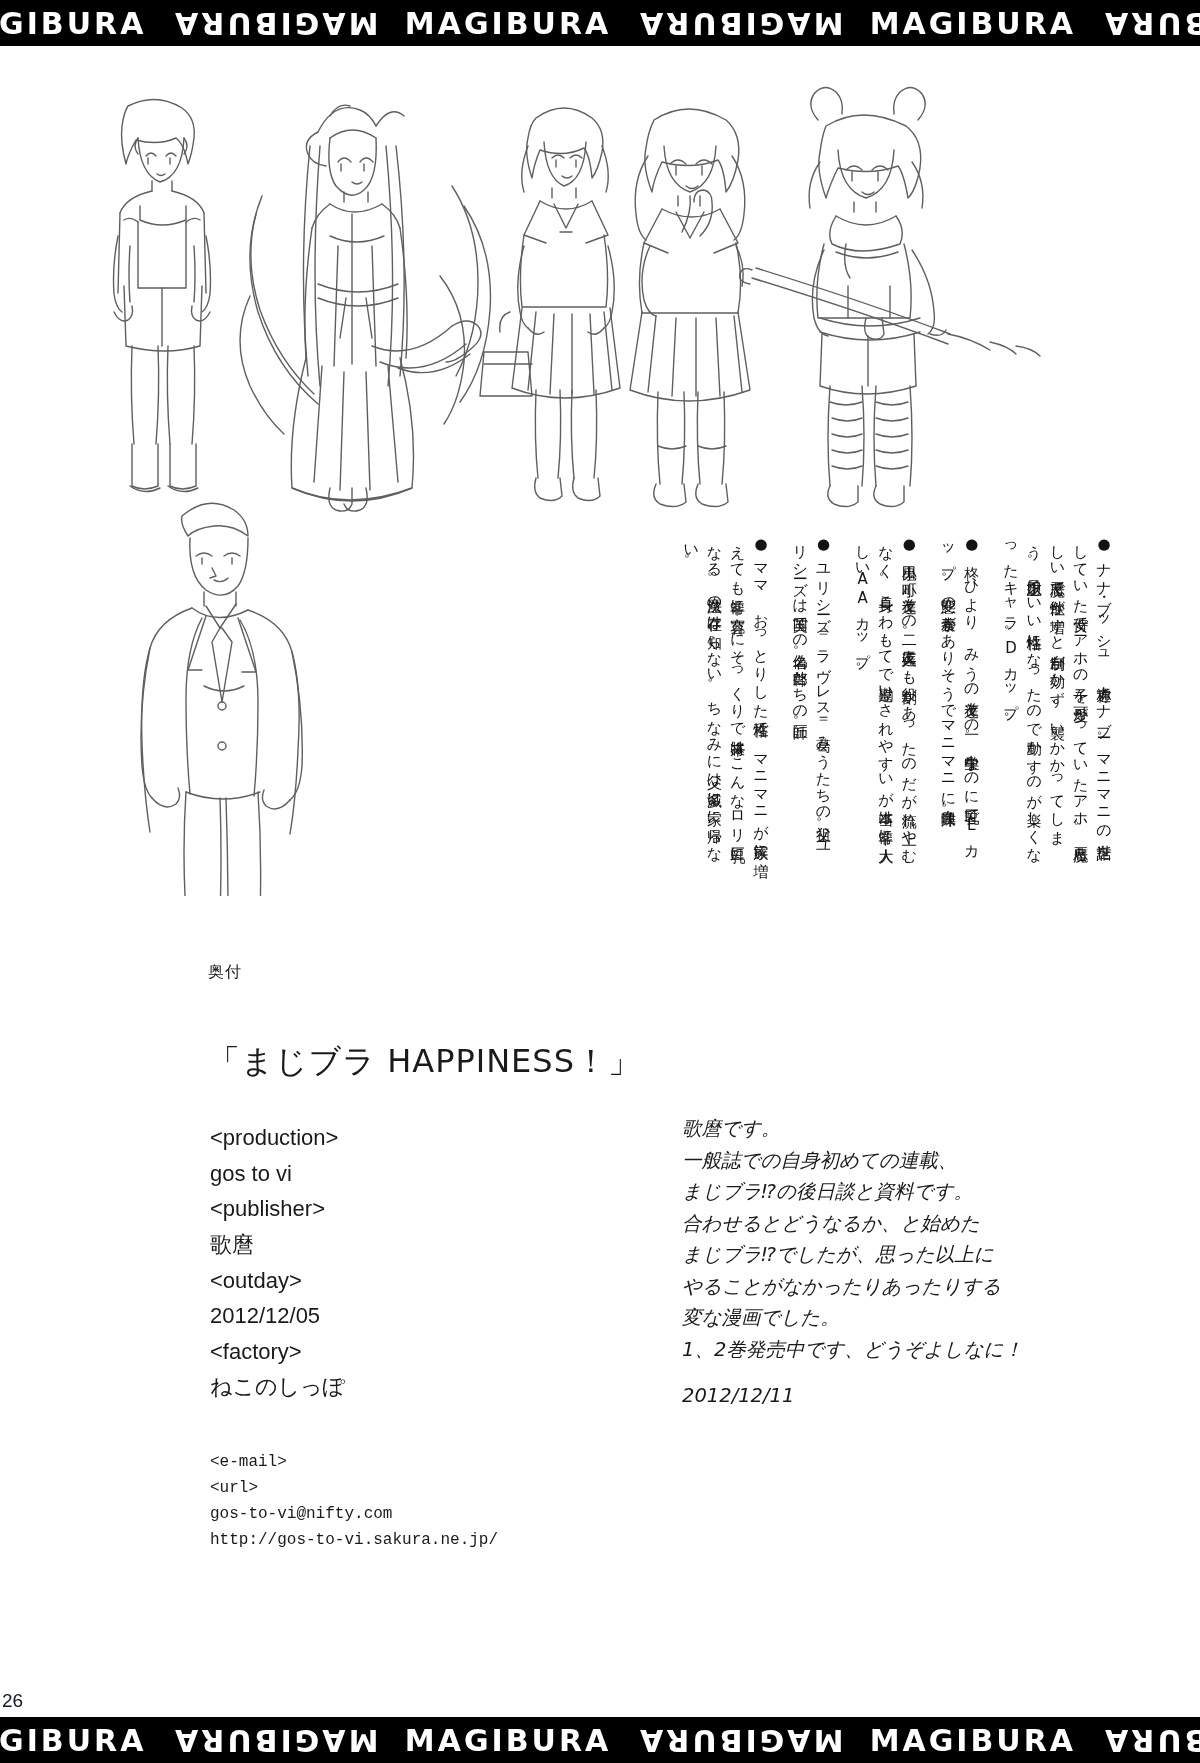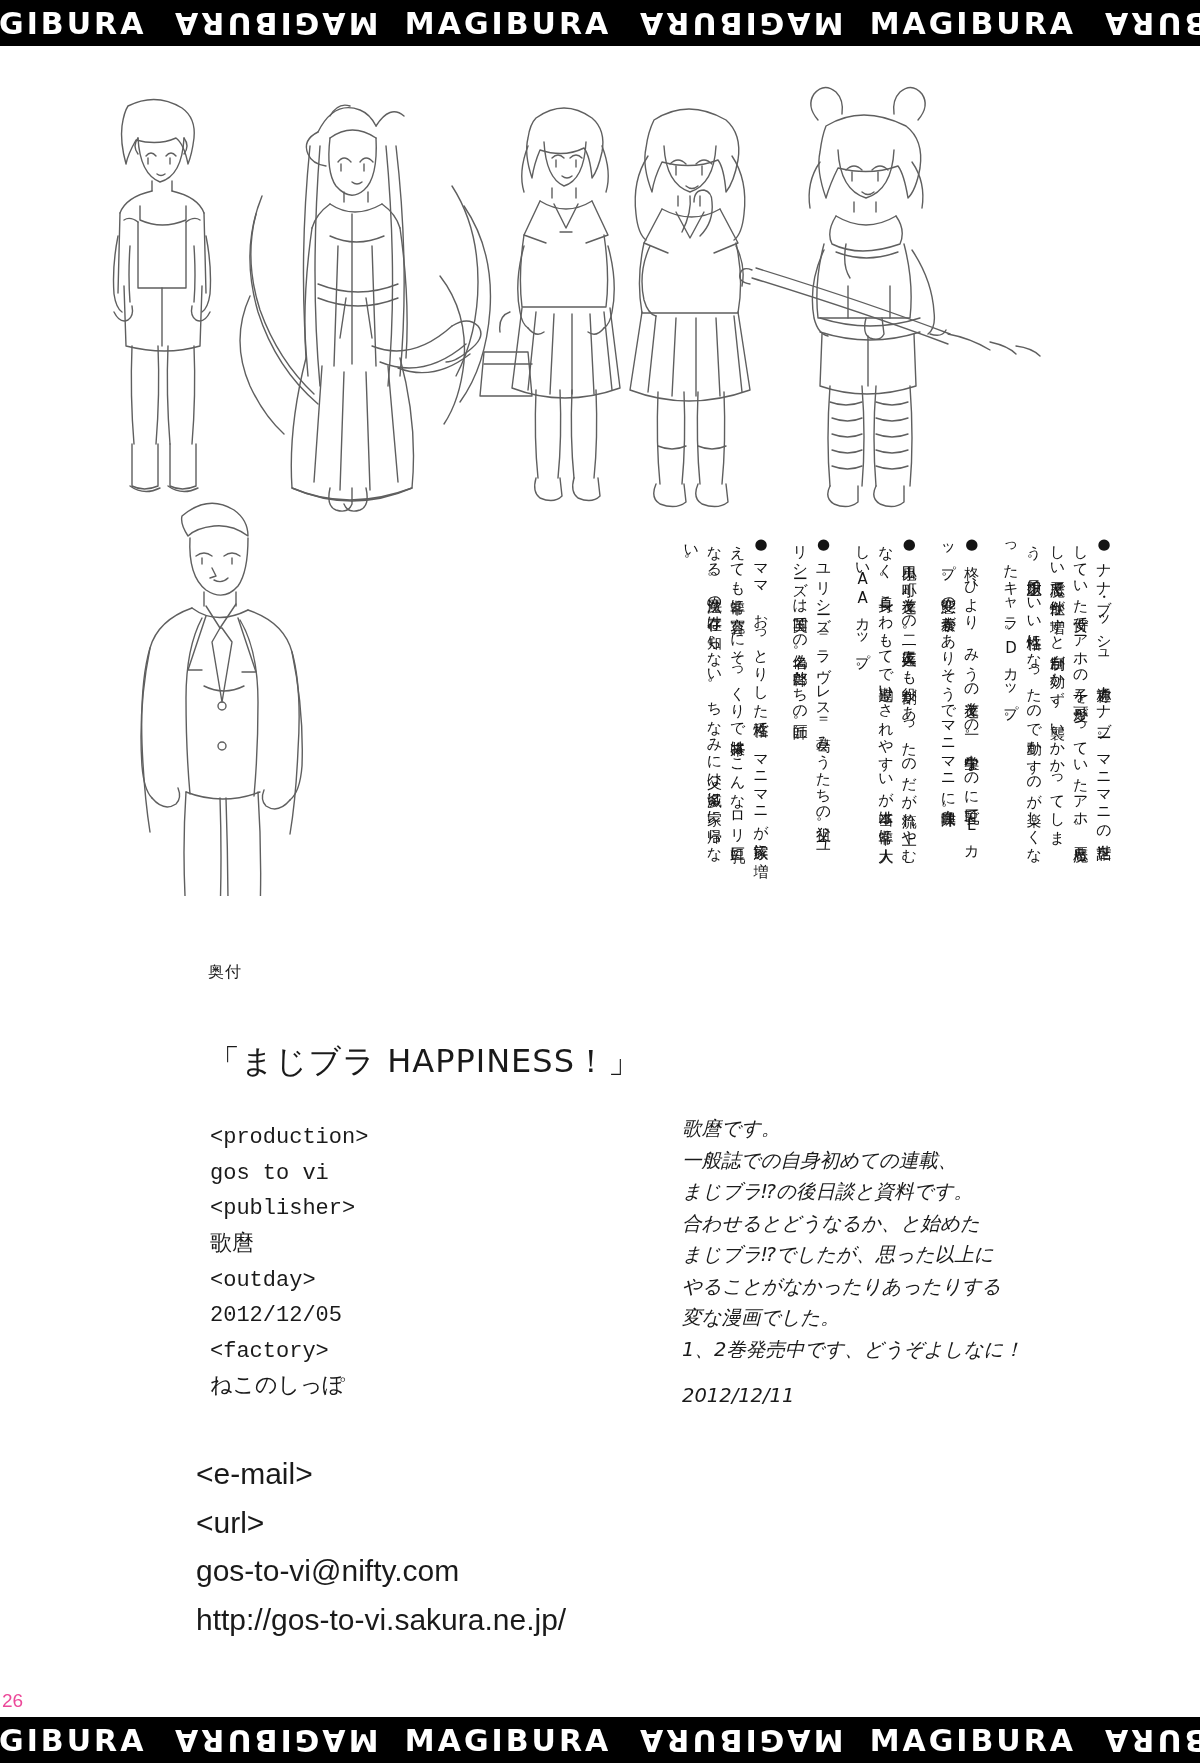--- a/index.html
+++ b/index.html
@@ -41,21 +41,21 @@
   }
   .banner .strip span { display: inline-block; margin-right: 26px; }
   .banner .strip span.flip { transform: scale(-1, -1); }
 
   .page-number {
     position: absolute;
     left: 2px;
     top: 1690px;
     font-family: "Liberation Sans", sans-serif;
     font-size: 19px;
-    color: #ec4899;
+    color: #0f172a;
   }
 
   
   .artwork {
     position: absolute;
     left: 0;
     top: 46px;
     width: 1200px;
     height: 850px;
   }
@@ -102,31 +102,31 @@
     font-family: "DejaVu Sans", sans-serif;
     font-size: 32px;
     letter-spacing: 1px;
   }
 
   .credits {
     position: absolute;
     left: 210px;
     top: 1120px;
     width: 380px;
-    font-family: Liberation Mono, monospace;
+    font-family: Liberation Sans, sans-serif;
     font-size: 22px;
     line-height: 1.62;
   }
   .contact {
     position: absolute;
-    left: 196px;
+    left: 210px;
     top: 1450px;
     width: 440px;
-    font-family: Liberation Sans, sans-serif;
-    font-size: 30px;
+    font-family: Liberation Mono, monospace;
+    font-size: 16px;
     line-height: 1.62;
   }
   .credits div, .contact div { white-space: pre; }
 
   .afterword {
     position: absolute;
     left: 682px;
     top: 1113px;
     width: 470px;
     font-family: "DejaVu Sans", sans-serif;

